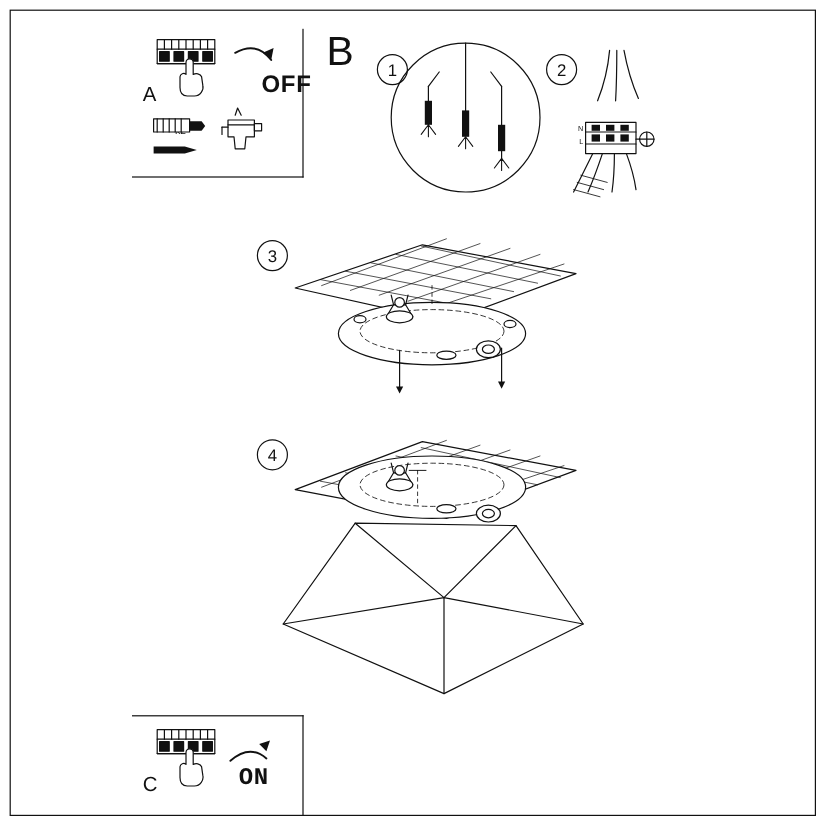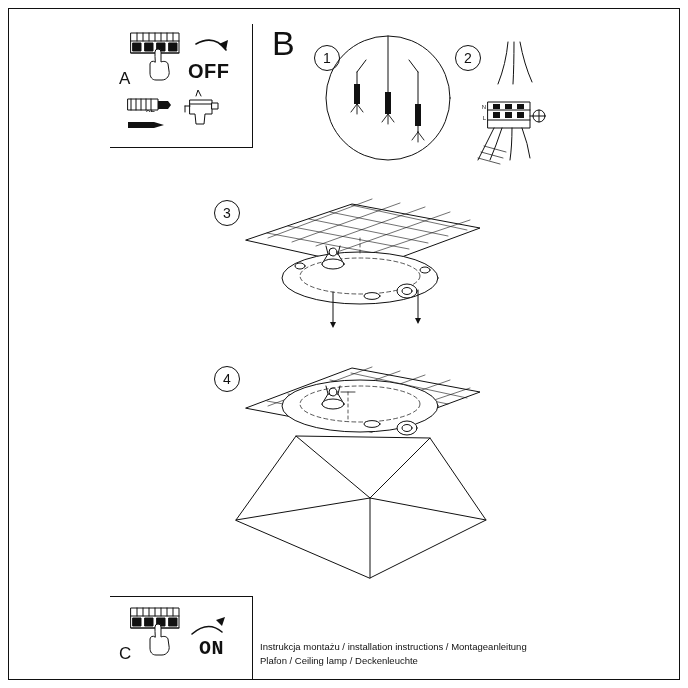--- a/index.html
+++ b/index.html
@@ -40,21 +40,21 @@
     line-height: 1;
   }
   .letter-a { left: 119px; top: 70px; }
   .letter-c { left: 119px; top: 645px; }
   .onoff {
     position: absolute;
     font-size: 20px;
     font-weight: 700;
     letter-spacing: 0.5px;
   }
-  .off-label { left: 188px; top: 60px; }
+  .off-label { left: 218px; top: 60px; }
   .on-label  { left: 199px; top: 637px; font-family: Liberation Mono, monospace; }
   .big-b {
     position: absolute;
     left: 272px; top: 26px;
     font-size: 34px;
     line-height: 1;
     font-weight: 400;
   }
   
   .num {
@@ -118,24 +118,20 @@
   <div class="big-b">B</div>
 
   <div class="num num-1">1</div>
   <div class="num num-2">2</div>
   <div class="num num-3">3</div>
   <div class="num num-4">4</div>
 
   <div class="letter letter-c">C</div>
   <div class="onoff on-label">ON</div>
 
-  <div class="caption">
-    <div>Instrukcja montażu / installation instructions / Montageanleitung</div>
-    <div>Plafon / Ceiling lamp / Deckenleuchte</div>
-  </div>
 
   <svg class="svg-layer" viewBox="0 0 688 688" xmlns="http://www.w3.org/2000/svg">
     <g fill="none" stroke="#111" stroke-width="1" stroke-linejoin="round" stroke-linecap="round">
 
       <g>
         <rect x="131" y="33" width="48" height="20" fill="#fff"></rect>
         <line x1="131" y1="41" x2="179" y2="41"></line>
         <line x1="137" y1="33" x2="137" y2="41"></line>
         <line x1="143" y1="33" x2="143" y2="41"></line>
         <line x1="149" y1="33" x2="149" y2="41"></line>

